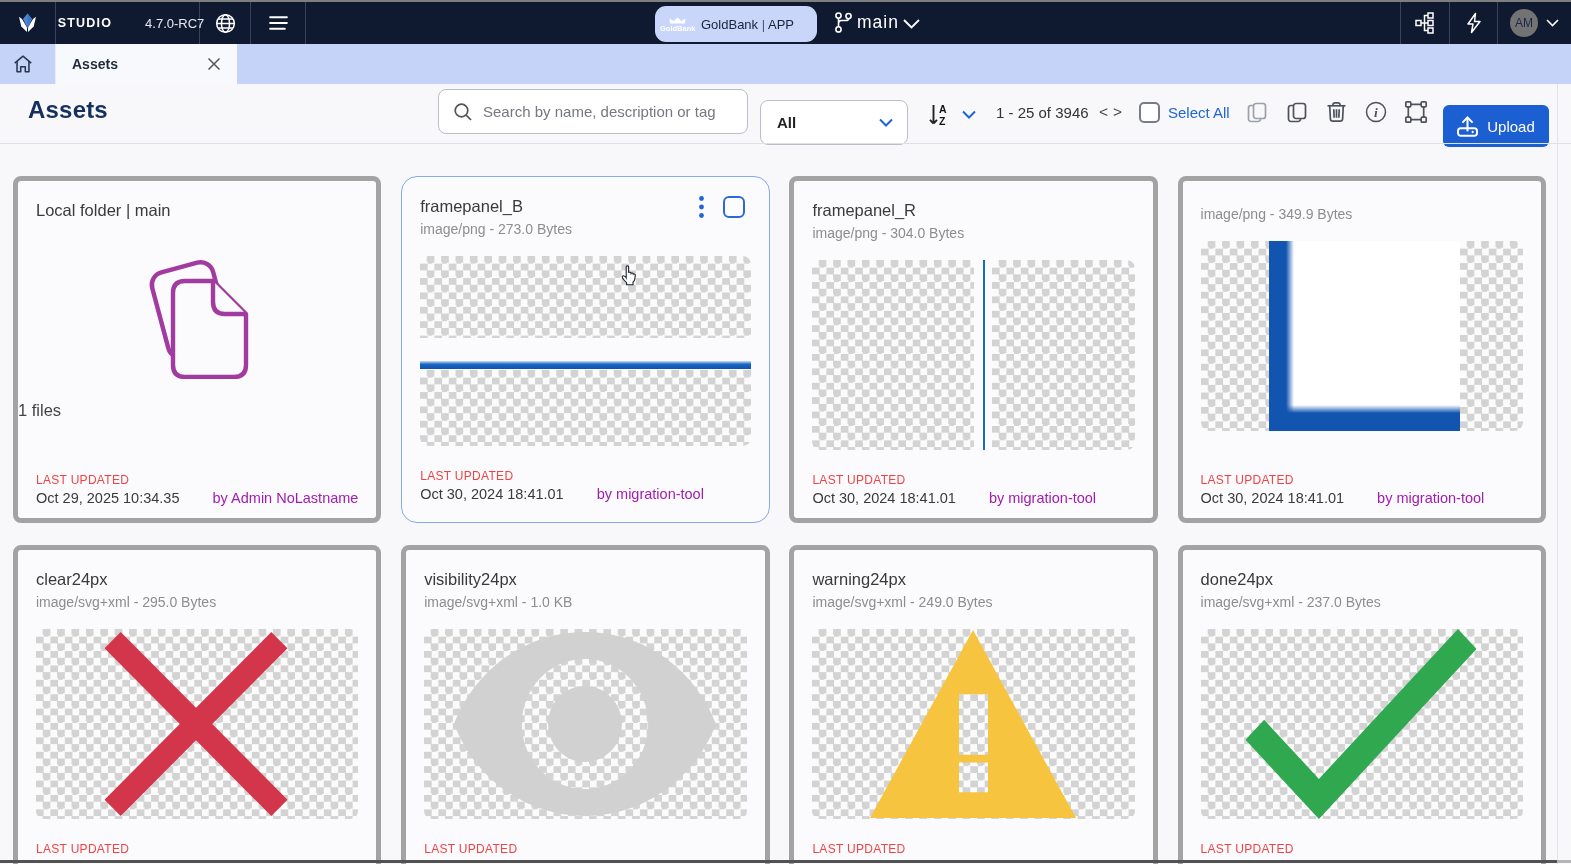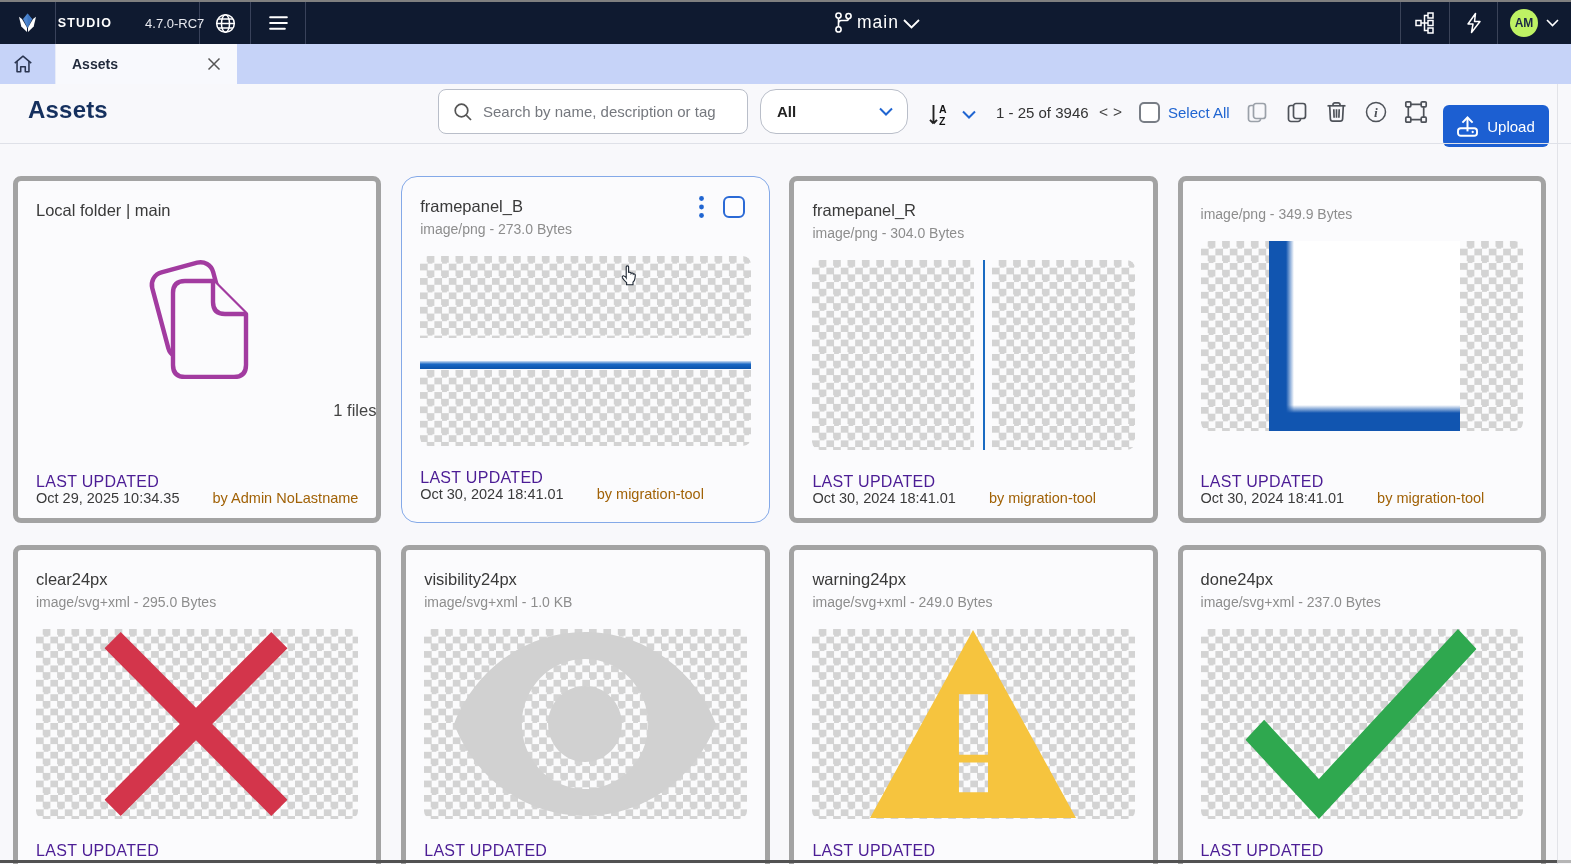--- a/index.html
+++ b/index.html
@@ -12,46 +12,46 @@
 .nav-globe { width:51px; }
 .nav-burger { width:55px; }
 .gb-pill { position:absolute; left:655px; top:4px; width:162px; height:36px; background:#c9d6fa; border-radius:11px; display:flex; align-items:center; padding:0 0 0 5px; white-space:nowrap; }
 .gb-logo { width:35px; text-align:center; color:#fff; font-size:7.5px; line-height:7px; margin-right:6px; font-weight:bold; flex:none; }
 .gb-text { color:#18233c; font-size:13px; letter-spacing:0px; }
 .nav-right { position:absolute; right:0; top:0; bottom:0; display:flex; align-items:stretch; }
 .nav-right .nav-sec { border-left:1px solid #3a4358; border-right:none; }
 .nav-tree { width:49px; }
 .nav-bolt { width:48px; }
 .nav-user { width:74px; display:flex; align-items:center; justify-content:center; gap:8px; }
-.avatar { width:28px; height:28px; background:#bef264; border-radius:50%; color:#1b2845; font-weight:bold; font-size:12px; display:flex; align-items:center; justify-content:center; }
+.avatar { width:28px; height:28px; background:#737373; border-radius:50%; color:#1b2845; font-weight:normal; font-size:12px; display:flex; align-items:center; justify-content:center; }
 .tabbar { height:40px; background:#c6d3f8; display:flex; }
 .tab-home { width:56px; display:flex; align-items:center; justify-content:center; border-right:1px solid #e8ecf8; }
 .tab-assets { width:181px; background:#f8f9fd; display:flex; align-items:center; padding:0 16px; justify-content:space-between; }
 .tab-assets .t { font-size:14px; font-weight:bold; color:#222b3d; }
 .tab-assets .x { color:#555; font-size:18px; }
 .searchbox { position:absolute; left:438px; top:89px; width:310px; height:45px; background:#fff; border:1px solid #b9bec9; border-radius:8px; display:flex; align-items:center; padding:0 14px; gap:10px; }
 .searchbox .ph { color:#75787e; font-size:15px; }
-.allsel { position:absolute; left:760px; top:89px; width:148px; height:45px; background:#fff; border:1px solid #b9bec9; border-radius:16px; display:flex; align-items:center; justify-content:space-between; padding:0 14px 0 16px; font-size:15px; color:#333; }
+.allsel { position:absolute; left:760px; top:100px; width:148px; height:45px; background:#fff; border:1px solid #b9bec9; border-radius:8px; display:flex; align-items:center; justify-content:space-between; padding:0 14px 0 16px; font-size:15px; color:#333; }
 .count { position:absolute; left:996px; top:104px; font-size:15px; color:#333; }
 .pager { position:absolute; left:1099px; top:103px; font-size:15.5px; color:#444; letter-spacing:5px; }
 .selall { position:absolute; left:1139px; top:102px; display:flex; align-items:center; gap:8px; }
 .selall .cb { width:21px; height:21px; border:2px solid #787d85; border-radius:5px; background:#fff; }
 .selall .lbl { color:#2065d1; font-size:15px; }
 .toolicons { position:absolute; left:1245px; top:100px; display:flex; align-items:center; gap:16px; color:#555; }
 .upload { position:absolute; left:1443px; top:91px; width:106px; height:42px; background:#1c5fd2; border-radius:6px; color:#fff; font-size:15px; display:flex; align-items:center; justify-content:center; gap:9px;margin-top:14px; }
 .grid { position:absolute; left:13px; top:176px; display:grid; grid-template-columns:repeat(4, 368.4px); column-gap:19.8px; row-gap:22px; }
 .card { background:#fbfbfd; border:5px solid #a3a3a3; border-radius:8px; height:347px; padding:20px 18px; position:relative; }
 .card.hover { border:1px solid #84a9e8; border-radius:16px; }
 .c-title { font-size:16.5px; color:#3a3a3a; }
 .c-sub { font-size:14px; color:#8d8d8d; margin-top:5px; }
 .preview { margin-top:19px; height:190px; border-radius:8px; position:relative; overflow:hidden; }
 .checker { background:repeating-conic-gradient(#d3d3d3 0% 25%, #fbfbfc 0% 50%); background-size:14.4px 14.4px; }
-.lastupd { position:absolute; left:18px; top:292px; font-size:16px; color:#4c1d95; letter-spacing:0.3px; }
+.lastupd { position:absolute; left:18px; top:292px; font-size:12px; color:#ef4444; letter-spacing:0.3px; }
 .dateline { position:absolute; left:18px; top:309px; font-size:14.5px; color:#3a3a3a; }
-.dateline .by { color:#a16207;padding-left:29px; }
+.dateline .by { color:#a21caf;padding-left:29px; }
 .kebab { position:absolute; right:65px; top:19px; }
 .cardcb { position:absolute; right:24px; top:19px; width:22px; height:22px; border:2px solid #2b6ad6; border-radius:6px; background:#fdfdff; }
 svg { display:block; }
 </style>
 </head>
 <body>
 <div class="topline"></div>
 <div class="navbar">
   <div class="nav-sec nav-logo">
     <svg width="21" height="20" viewBox="0 0 21 20">
@@ -70,20 +70,29 @@
         <circle cx="12" cy="12" r="9.2"></circle>
         <ellipse cx="12" cy="12" rx="4.2" ry="9.2"></ellipse>
         <path d="M3 12 H21 M4.2 7.2 H19.8 M4.2 16.8 H19.8"></path>
       </svg>
   </div>
   <div class="nav-sec nav-burger">
     <svg width="19" height="14" viewBox="0 0 19 14" stroke="#fff" stroke-width="2.1" stroke-linecap="round">
         <path d="M1.2 1.2 H17.8 M1.2 7 H17.8 M1.2 12.8 H15.8"></path>
       </svg>
   </div>
+  <div class="gb-pill">
+      <div class="gb-logo">
+        <svg width="17" height="7" viewBox="0 0 17 7" style="margin:0 auto;display:block;">
+          <path d="M1 6.5 L0.5 1.5 L4.5 4 L8.5 0.5 L12.5 4 L16.5 1.5 L16 6.5 Z" fill="#fff"></path>
+        </svg>
+        <div style="margin-top:1px;">GoldBank</div>
+      </div>
+      <div class="gb-text">GoldBank <span style="color:#4a5573">|</span> APP</div>
+  </div>
   <svg style="position:absolute;left:834px;top:10px;" width="19" height="21" viewBox="0 0 19 21" fill="none" stroke="#fff" stroke-width="1.6">
       <circle cx="4.5" cy="3.6" r="2.6"></circle>
       <circle cx="4.5" cy="17.4" r="2.6"></circle>
       <circle cx="14.5" cy="4.1" r="2.6"></circle>
       <path d="M4.5 6.2 V14.8 M4.5 11.5 Q4.5 8.5 7.5 8.5 L11.9 8.5 Q14.5 8.4 14.5 6.7"></path>
     </svg>
   <span style="position:absolute;left:857px;top:10px;font-size:17.5px;letter-spacing:1px;">main</span>
   <svg style="position:absolute;left:903px;top:17px;" width="17" height="10" viewBox="0 0 17 10" fill="none" stroke="#fff" stroke-width="1.8">
       <path d="M1 1 L8.5 8.5 L16 1"></path>
     </svg>
@@ -198,21 +207,21 @@
     <div class="c-title">Local folder | main</div>
     <div style="position:absolute;left:123px;top:72px;">
       <svg width="112" height="126" viewBox="0 0 112 126" fill="none" stroke="#a23ba0" stroke-width="4.4" stroke-linejoin="round">
         <g transform="rotate(-15 50 60)">
             <rect x="19" y="13" width="63" height="88" rx="13"></rect>
           </g>
         <path d="M44 28 H72 L105 61 V112 Q105 124 93 124 H44 Q32 124 32 112 V40 Q32 28 44 28 Z" fill="#fbfbfd"></path>
         <path d="M72 28 V49 Q72 61 84 61 H105" fill="#fbfbfd"></path>
       </svg>
     </div>
-    <div style="position:absolute;left:0;right:0;top:220px;text-align:right;font-size:16.5px;color:#444;">1 files</div>
+    <div style="position:absolute;left:0;right:0;top:220px;text-align:left;font-size:16.5px;color:#444;">1 files</div>
     <div class="lastupd">LAST UPDATED</div>
     <div class="dateline">Oct 29, 2025 10:34.35 <span class="by">by Admin NoLastname</span></div>
   </div>
 
   <div class="card hover">
     <div class="c-title">framepanel_B</div>
     <div class="c-sub">image/png - 273.0 Bytes</div>
     <div class="kebab">
       <svg width="5" height="22" viewBox="0 0 5 22">
           <circle cx="2.5" cy="2.5" r="2.4" fill="#2065d1"></circle>

